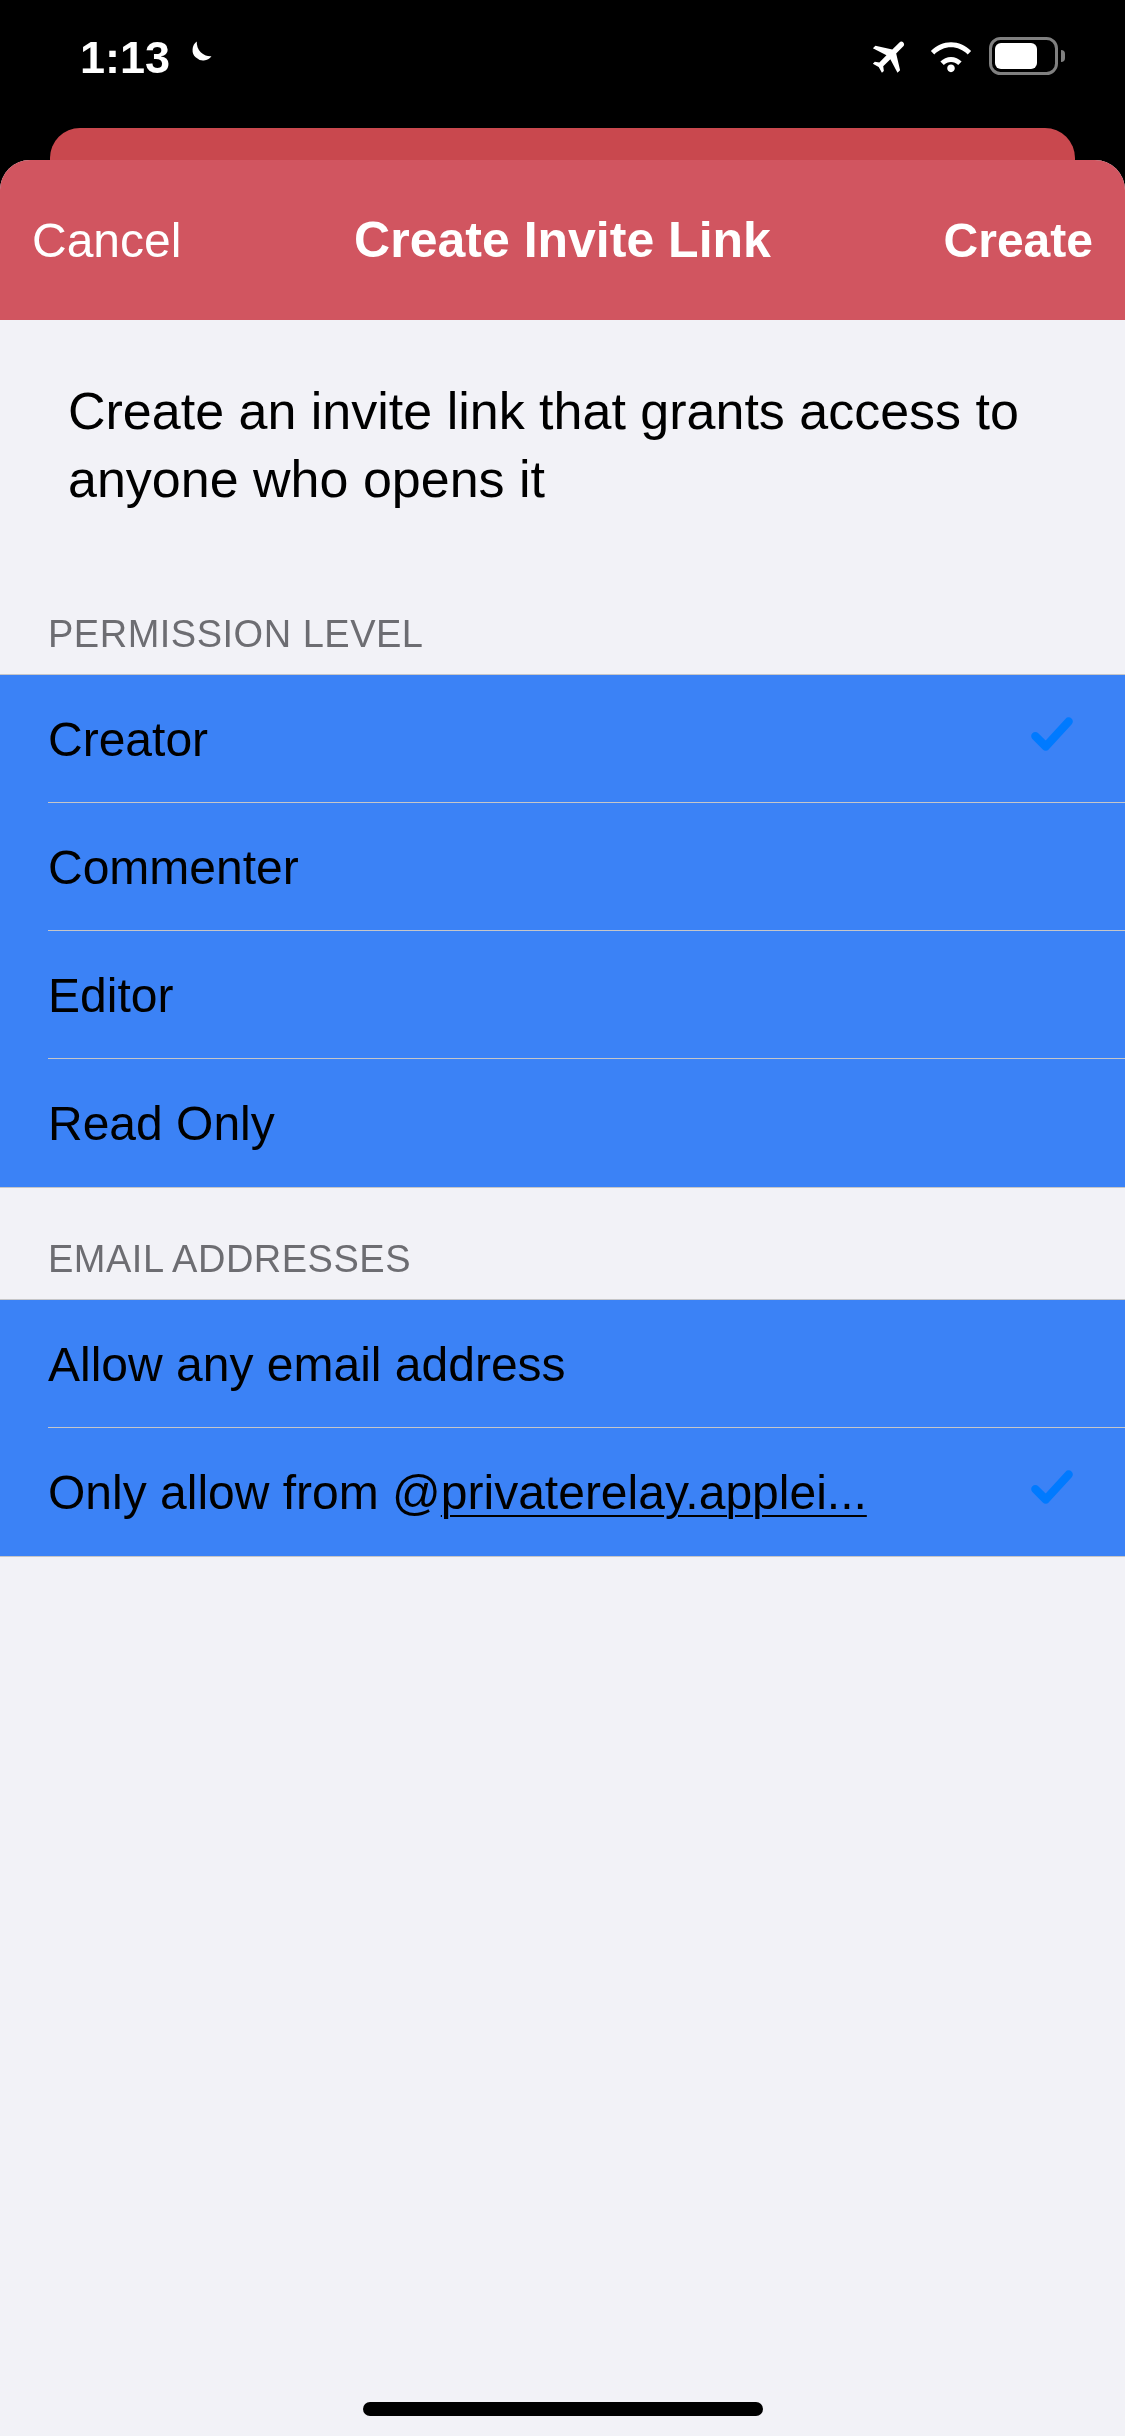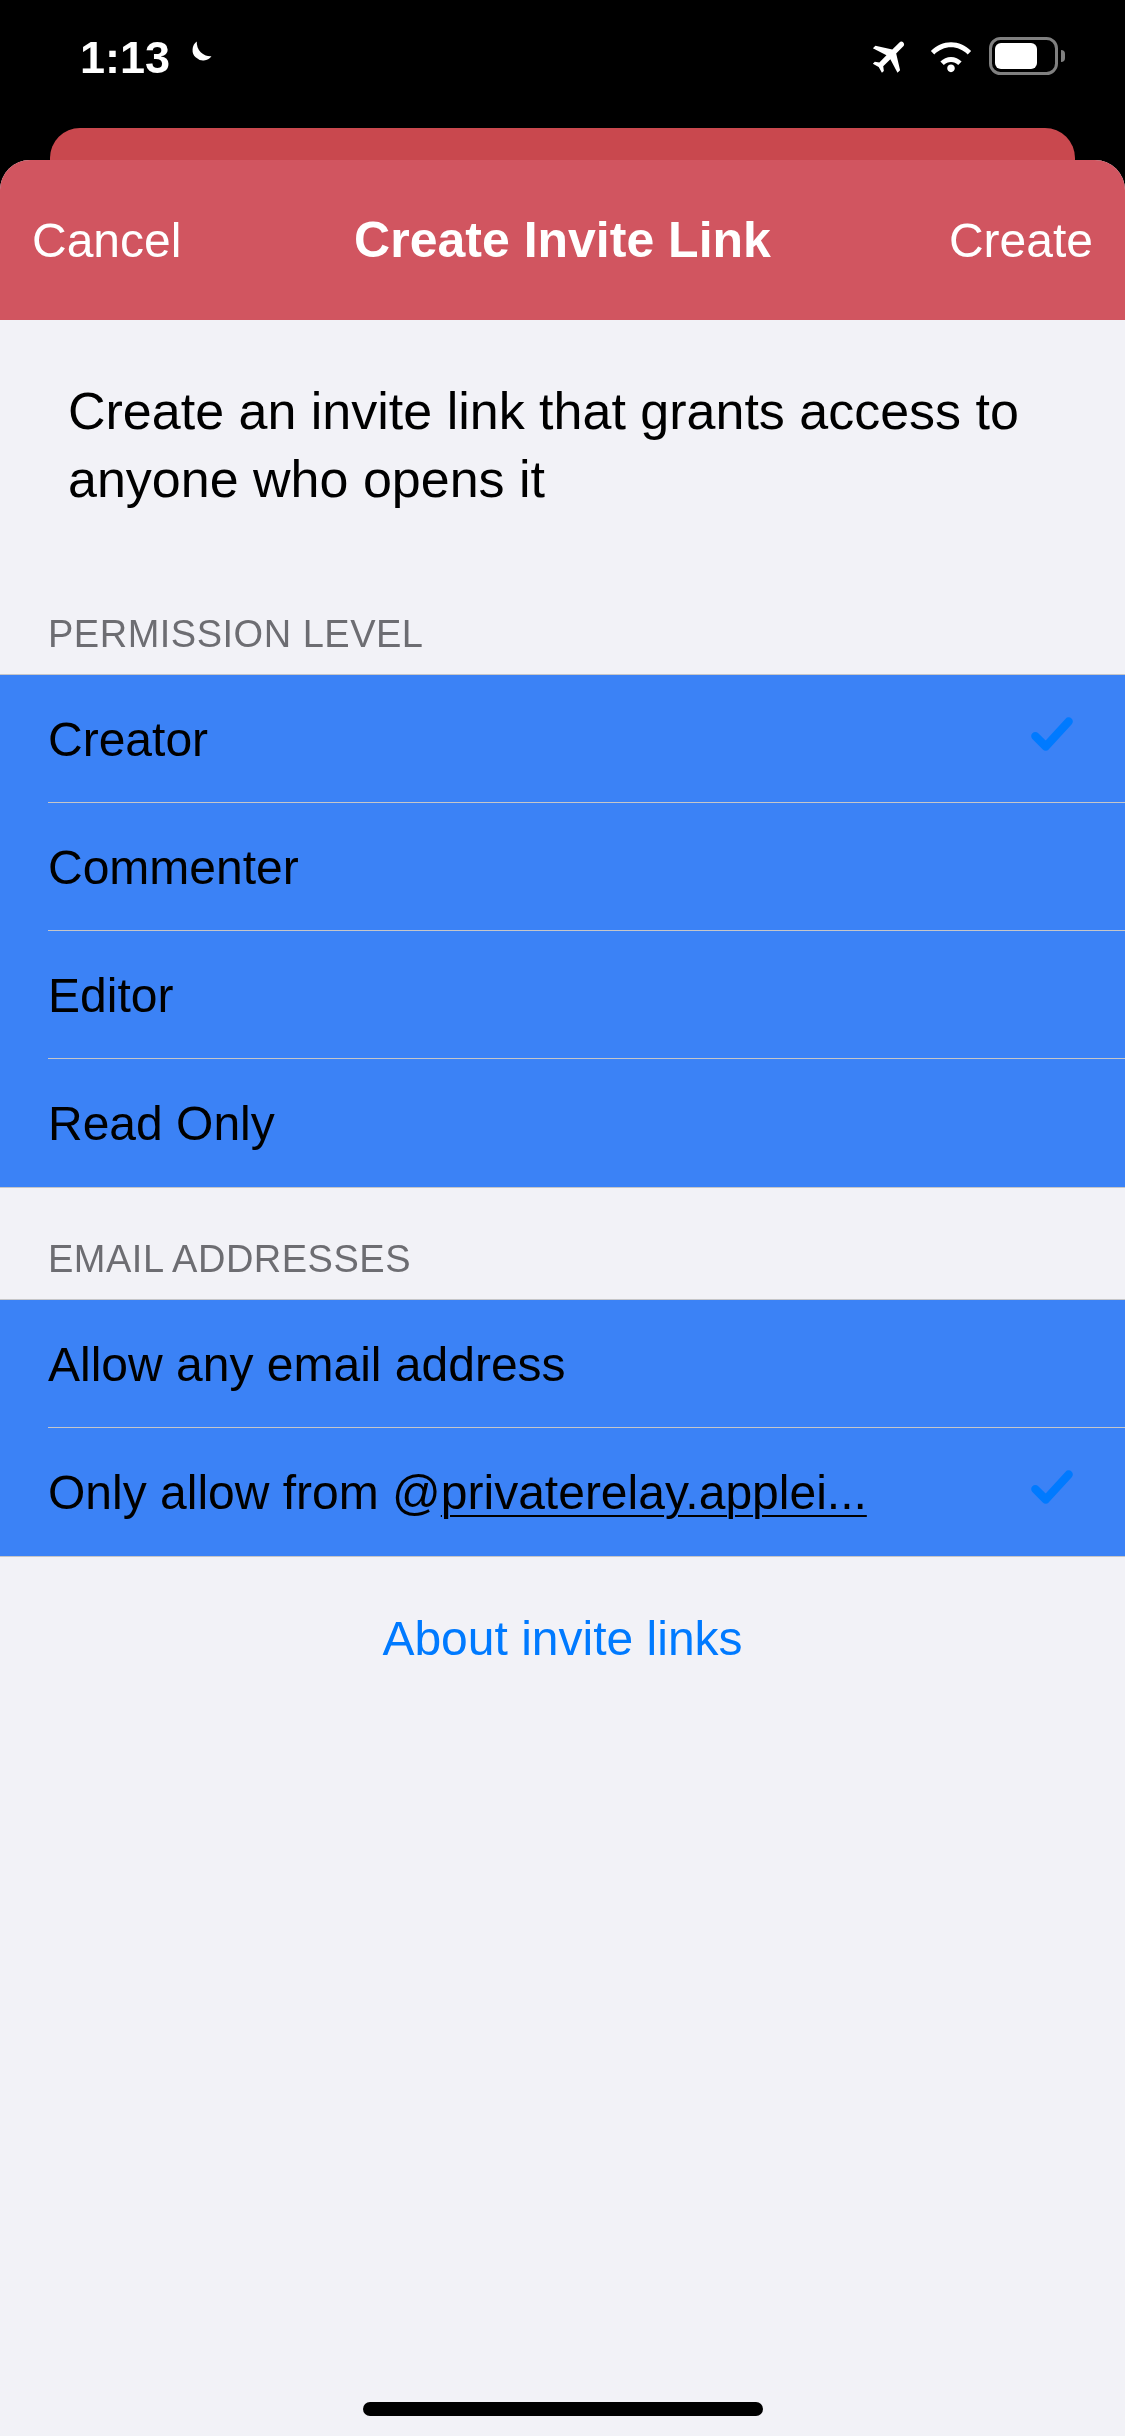--- a/index.html
+++ b/index.html
@@ -111,21 +111,21 @@
       font-size: 50px;
       font-weight: 600;
       position: absolute;
       left: 50%;
       transform: translateX(-50%);
     }
     
     .nav-create {
       color: #fff;
       font-size: 48px;
-      font-weight: 400;
+      font-weight: 700;
       background: none;
       border: none;
     }
     
     
     .description {
       padding: 58px 48px 50px 68px;
       font-size: 52px;
       line-height: 1.3;
       color: #000;
@@ -293,18 +293,15 @@
         <span>Only allow from @</span><span class="underline">privaterelay.applei...</span>
       </span>
       <span>
         <svg class="check-icon" viewBox="0 0 24 24" fill="none" stroke="#007aff" stroke-width="4" stroke-linecap="round" stroke-linejoin="round">
           <polyline points="4 13 9 18 20 6"></polyline>
         </svg>
       </span>
     </div>
   </div>
 
-  <div class="about-link-wrap">
-    <button class="about-link">About invite links</button>
-  </div>
 
   <div class="home-indicator"></div>
 </div>
 
 </body></html>

